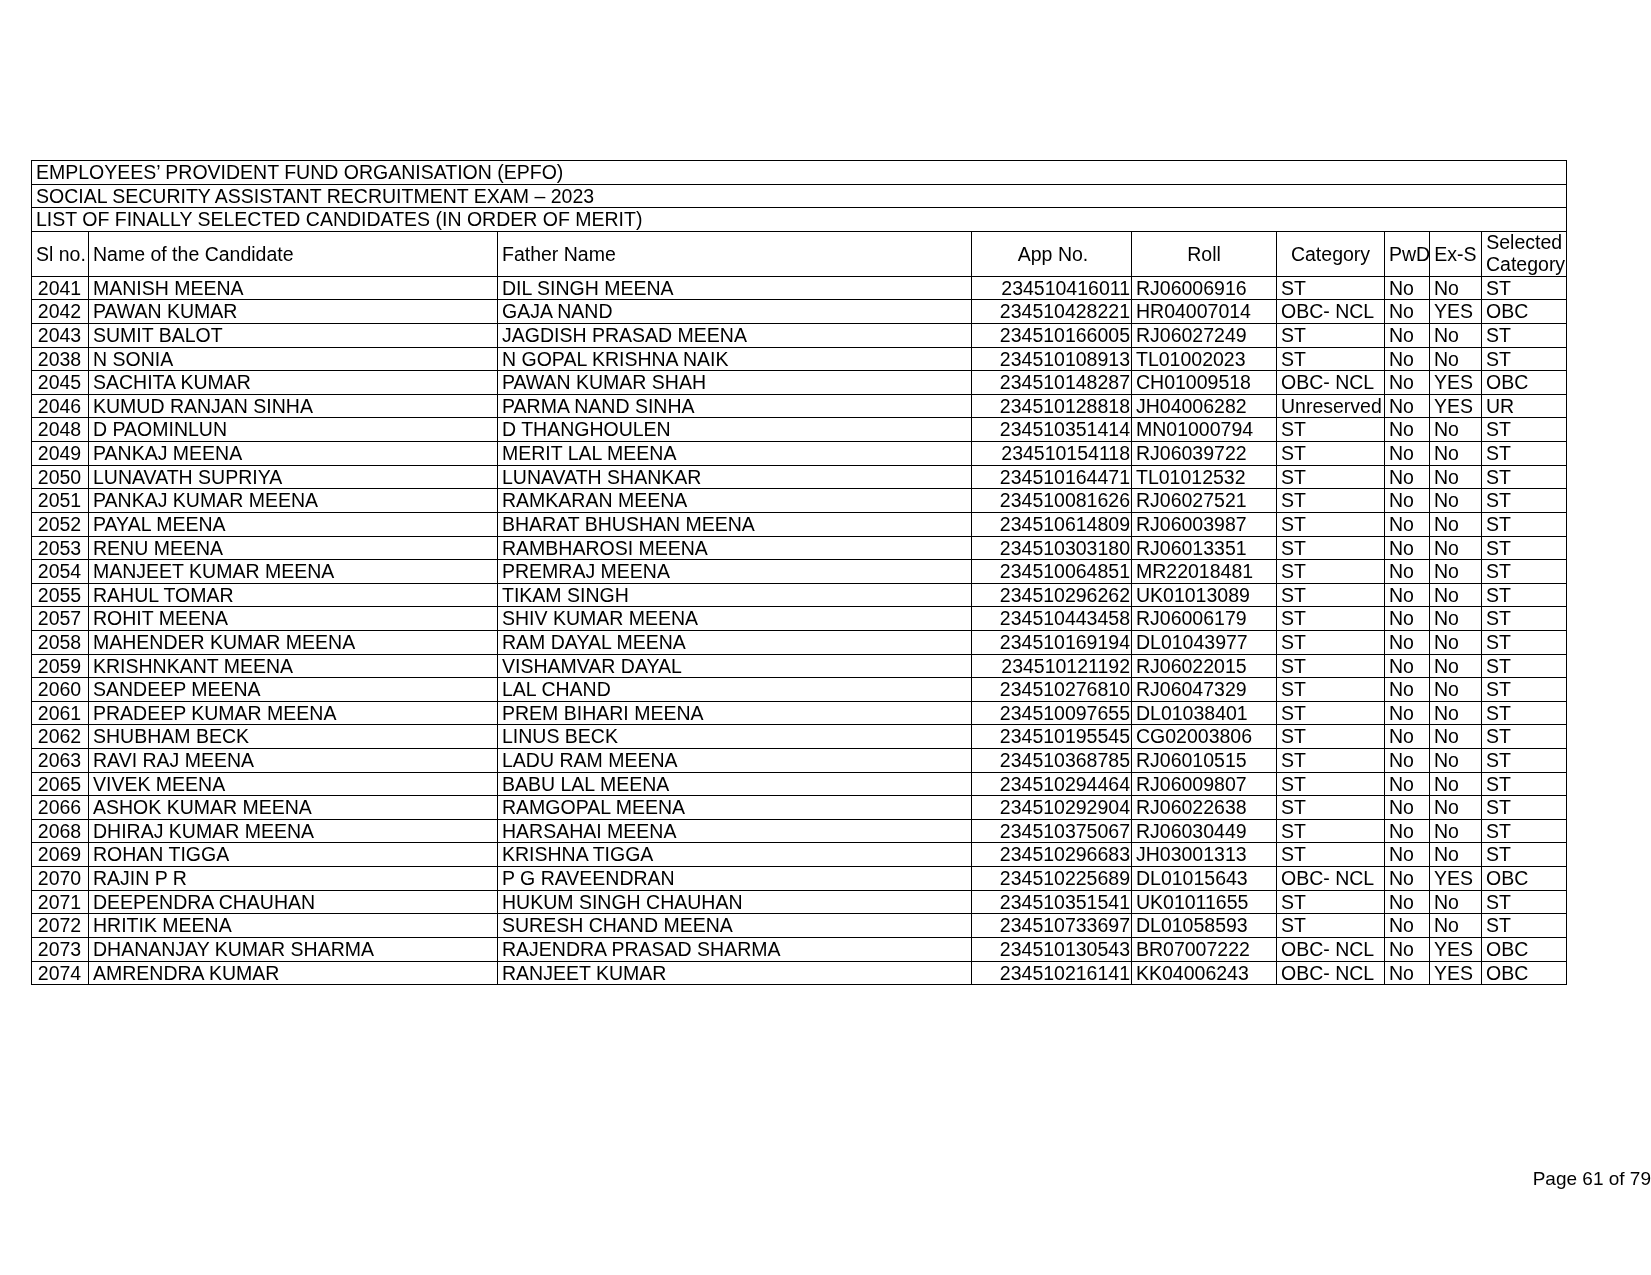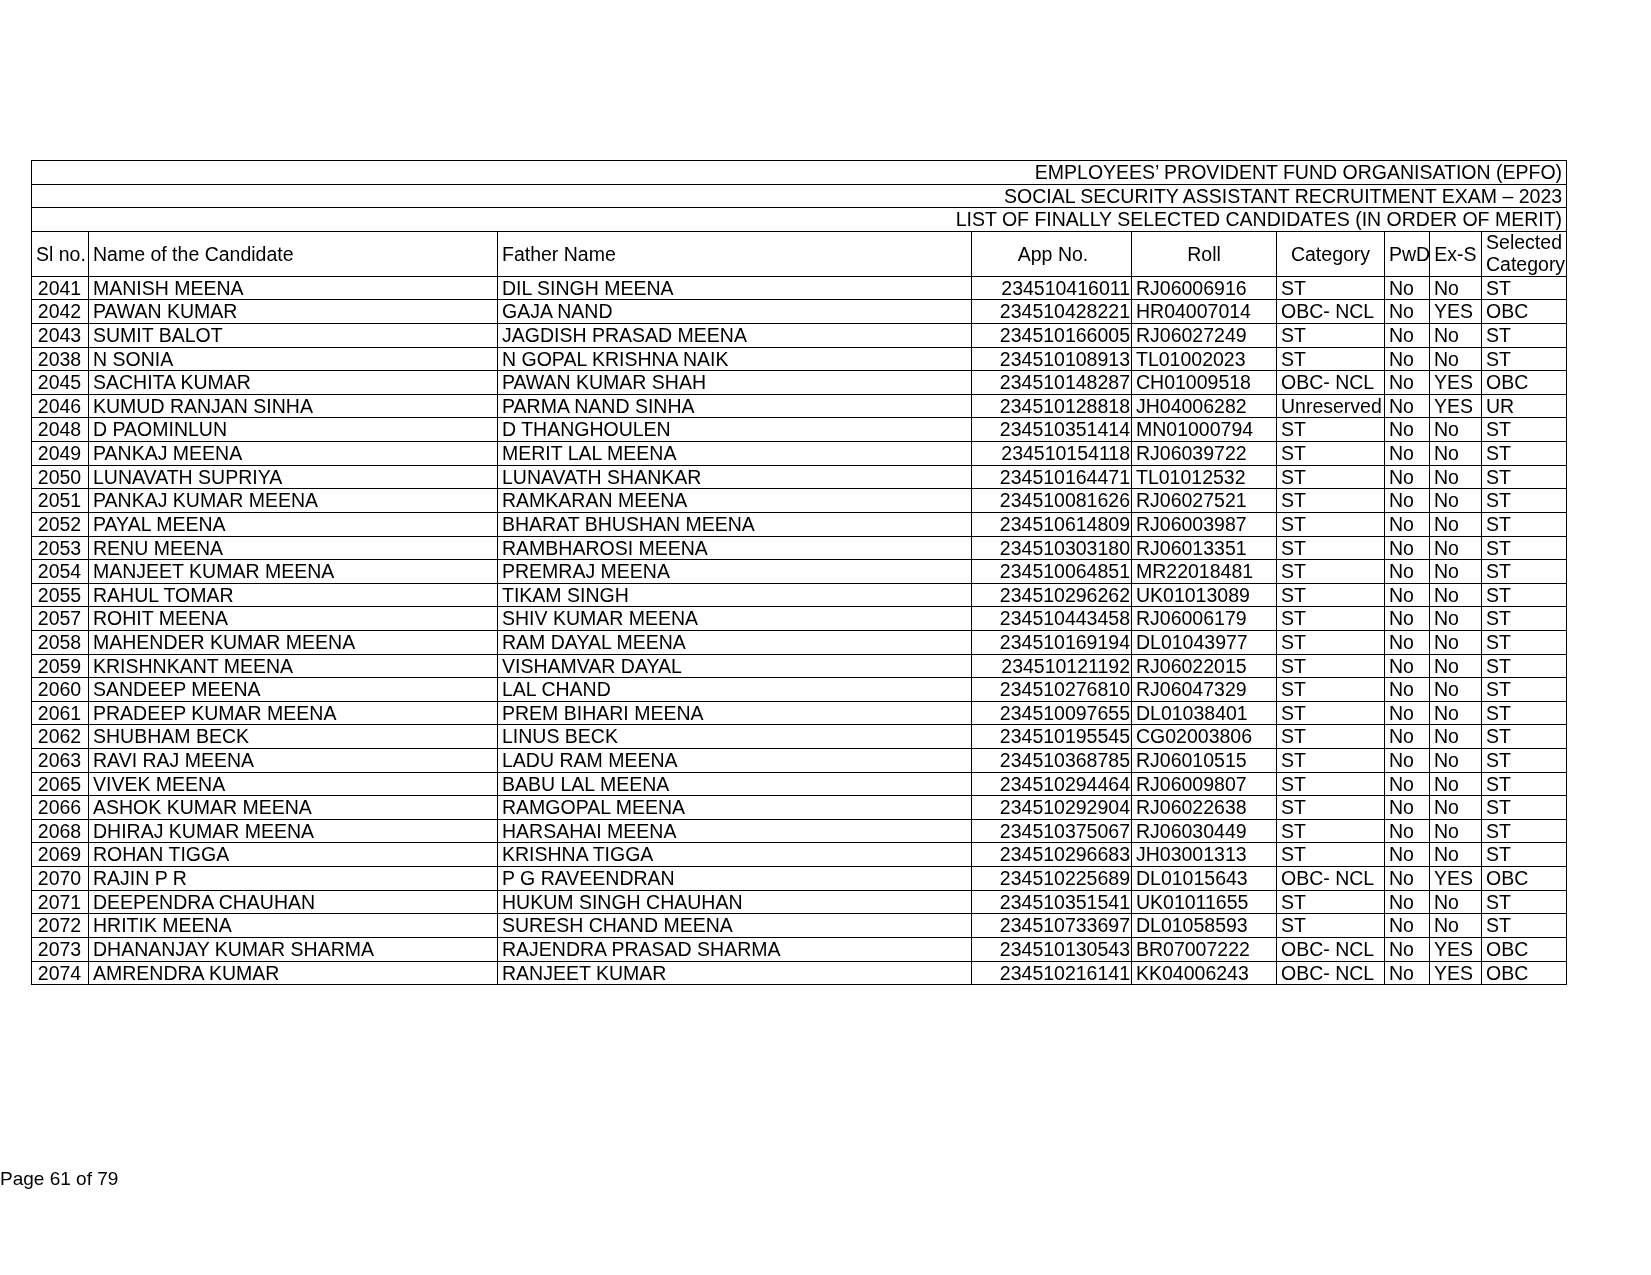--- a/index.html
+++ b/index.html
@@ -36,51 +36,52 @@
     border: 1.6px solid #000000;
     padding: 0px 4px;
     font-weight: normal;
     vertical-align: middle;
     white-space: nowrap;
     overflow: hidden;
     line-height: 1.16;
     height: 22.6px;
   }
   .title-cell {
-    text-align: right;
+    text-align: left;
     height: 22.6px;
   }
   .hdr td {
     text-align: left;
     height: 44px;
     vertical-align: middle;
   }
   .hdr td.c-appno,
   .hdr td.c-roll,
   .hdr td.c-category,
   .hdr td.c-pwd,
   .hdr td.c-exs,
   .hdr td.c-selcat {
     text-align: center;
   }
   .hdr td.c-selcat {
     white-space: normal;
     line-height: 1.1;
+    text-align: right;
   }
   td.c-sl { text-align: center; padding-right: 5px; }
   td.c-appno { text-align: right; padding-right: 1px; }
   td.c-name, td.c-father, td.c-roll, td.c-category,
   td.c-pwd, td.c-exs, td.c-selcat { text-align: left; }
 
   .footer {
     position: absolute;
     left: 0;
     top: 1168px;
     width: 1651px;
-    text-align: left;
+    text-align: right;
     font-size: 19px;
     font-family: "Liberation Sans", sans-serif;
   }
 </style>
 </head>
 <body>
 
 <div class="page">
 
   <table class="doc-table">

